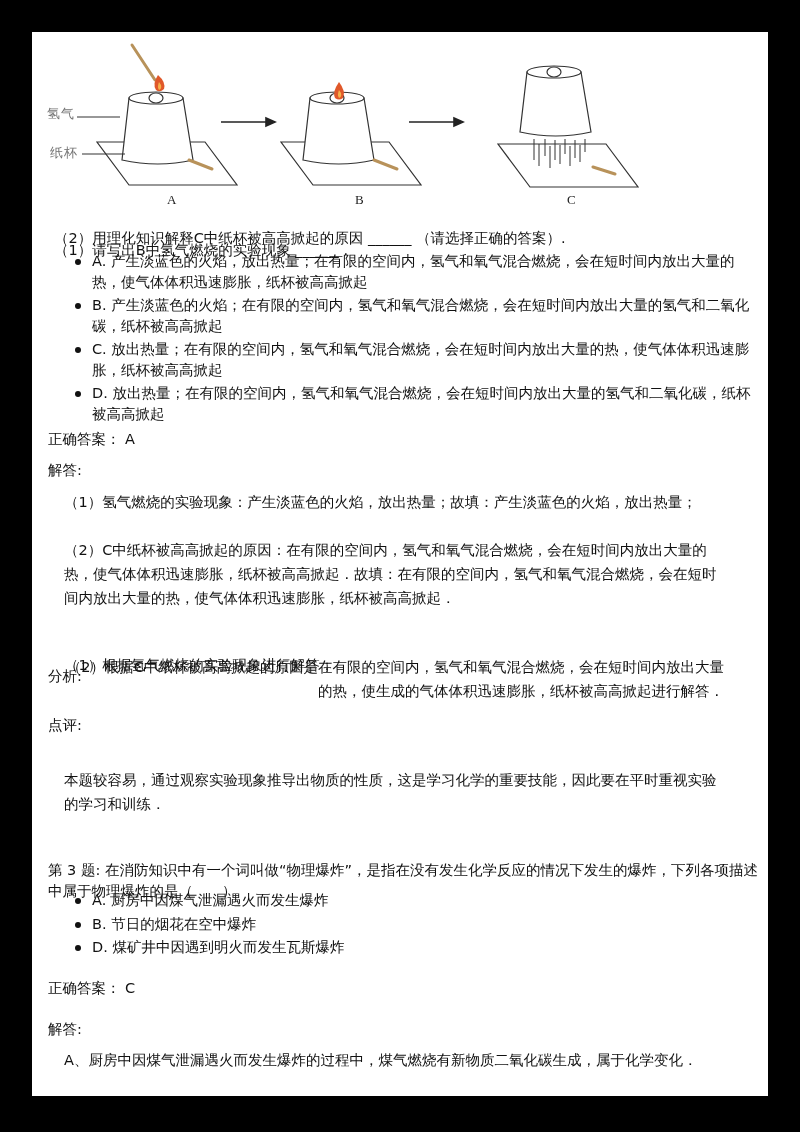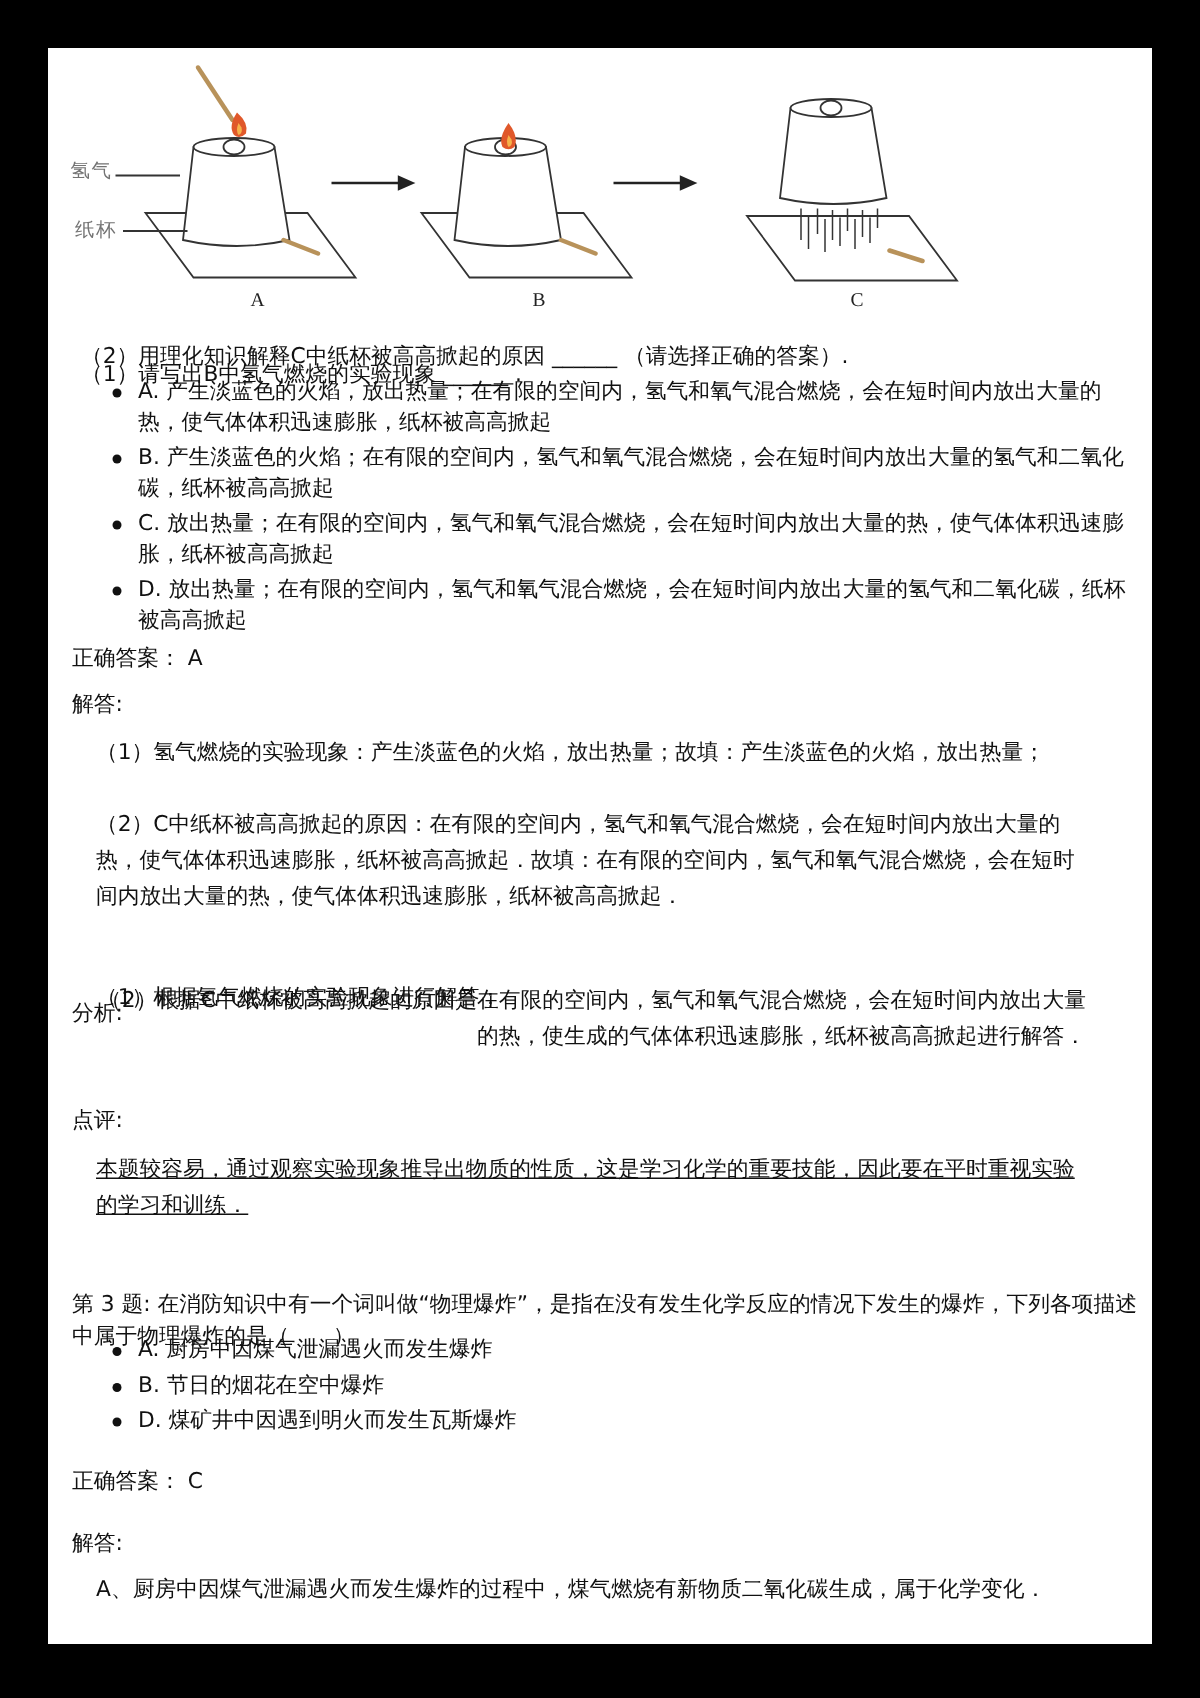--- a/index.html
+++ b/index.html
@@ -116,22 +116,22 @@
     <span>A</span>
   </div>
   <div class="abs heading" style="top:428px;">解答:</div>
   <div class="abs para" style="top:458px;">（1）氢气燃烧的实验现象：产生淡蓝色的火焰，放出热量；故填：产生淡蓝色的火焰，放出热量；</div>
   <div class="abs para" style="top:506px;">（2）C中纸杯被高高掀起的原因：在有限的空间内，氢气和氧气混合燃烧，会在短时间内放出大量的热，使气体体积迅速膨胀，纸杯被高高掀起．故填：在有限的空间内，氢气和氧气混合燃烧，会在短时间内放出大量的热，使气体体积迅速膨胀，纸杯被高高掀起．</div>
 
   <div class="abs heading" style="top:590px;margin-top:44px;">分析:</div>
   <div class="abs para" style="top:621px;">（1）根据氢气燃烧的实验现象进行解答；</div>
   <div class="abs para" style="top:623px;text-align:right;">（2）根据C中纸杯被高高掀起的原因是在有限的空间内，氢气和氧气混合燃烧，会在短时间内放出大量的热，使生成的气体体积迅速膨胀，纸杯被高高掀起进行解答．</div>
 
-  <div class="abs heading" style="top:705px;">点评:</div>
-  <div class="abs para" style="top:736px;text-decoration:underline;">本题较容易，通过观察实验现象推导出物质的性质，这是学习化学的重要技能，因此要在平时重视实验的学习和训练．</div>
+  <div class="abs heading" style="top:683px;">点评:</div>
+  <div class="abs para" style="top:736px;">本题较容易，通过观察实验现象推导出物质的性质，这是学习化学的重要技能，因此要在平时重视实验的学习和训练．</div>
 
   <div class="abs q-text" style="top:814px;margin-top:14px;">第 3 题: 在消防知识中有一个词叫做“物理爆炸”，是指在没有发生化学反应的情况下发生的爆炸，下列各项描述中属于物理爆炸的是（　　）</div>
   <ul class="abs opts" style="top:858px;">
     <li>A. 厨房中因煤气泄漏遇火而发生爆炸</li>
     <li>B. 节日的烟花在空中爆炸</li>
     <li>D. 煤矿井中因遇到明火而发生瓦斯爆炸</li>
   </ul>
 
   <div class="abs heading" style="top:946px;">
     <span>正确答案：</span>

